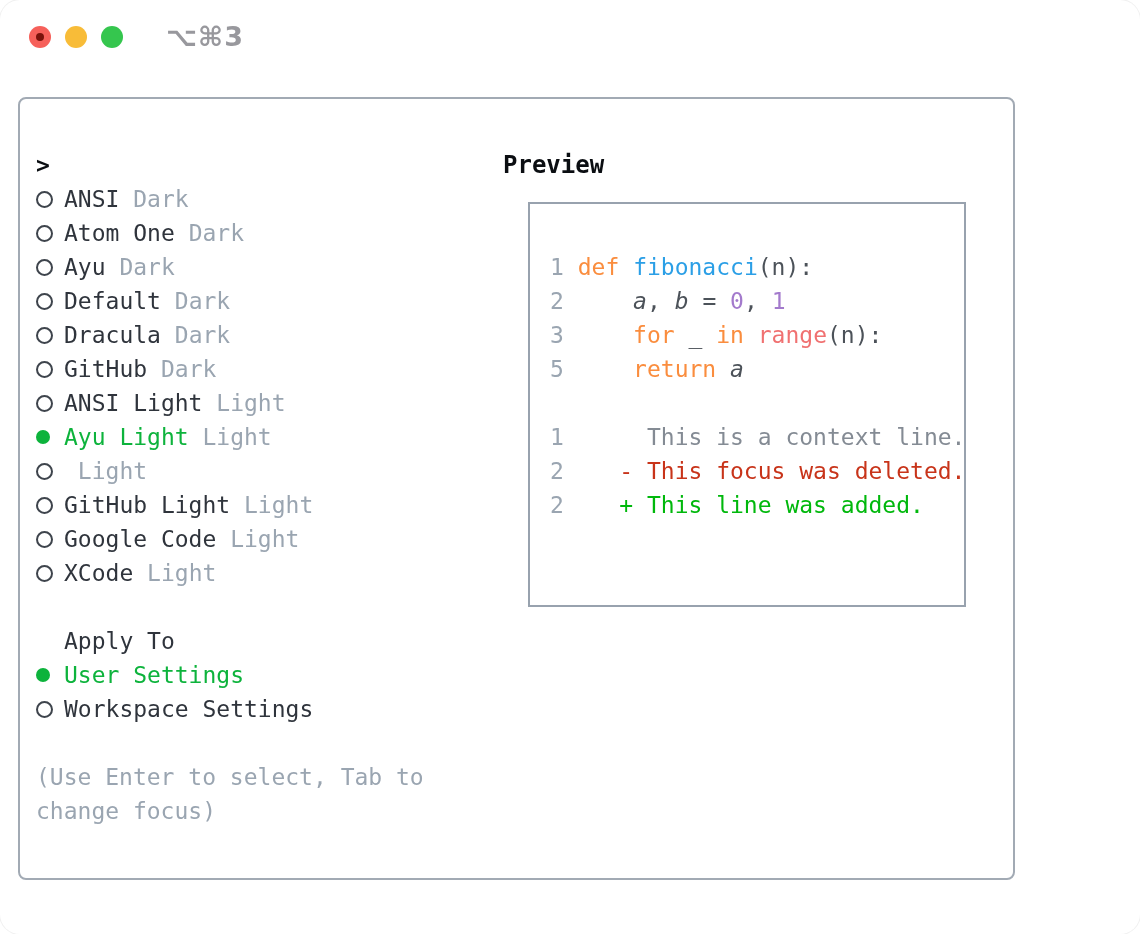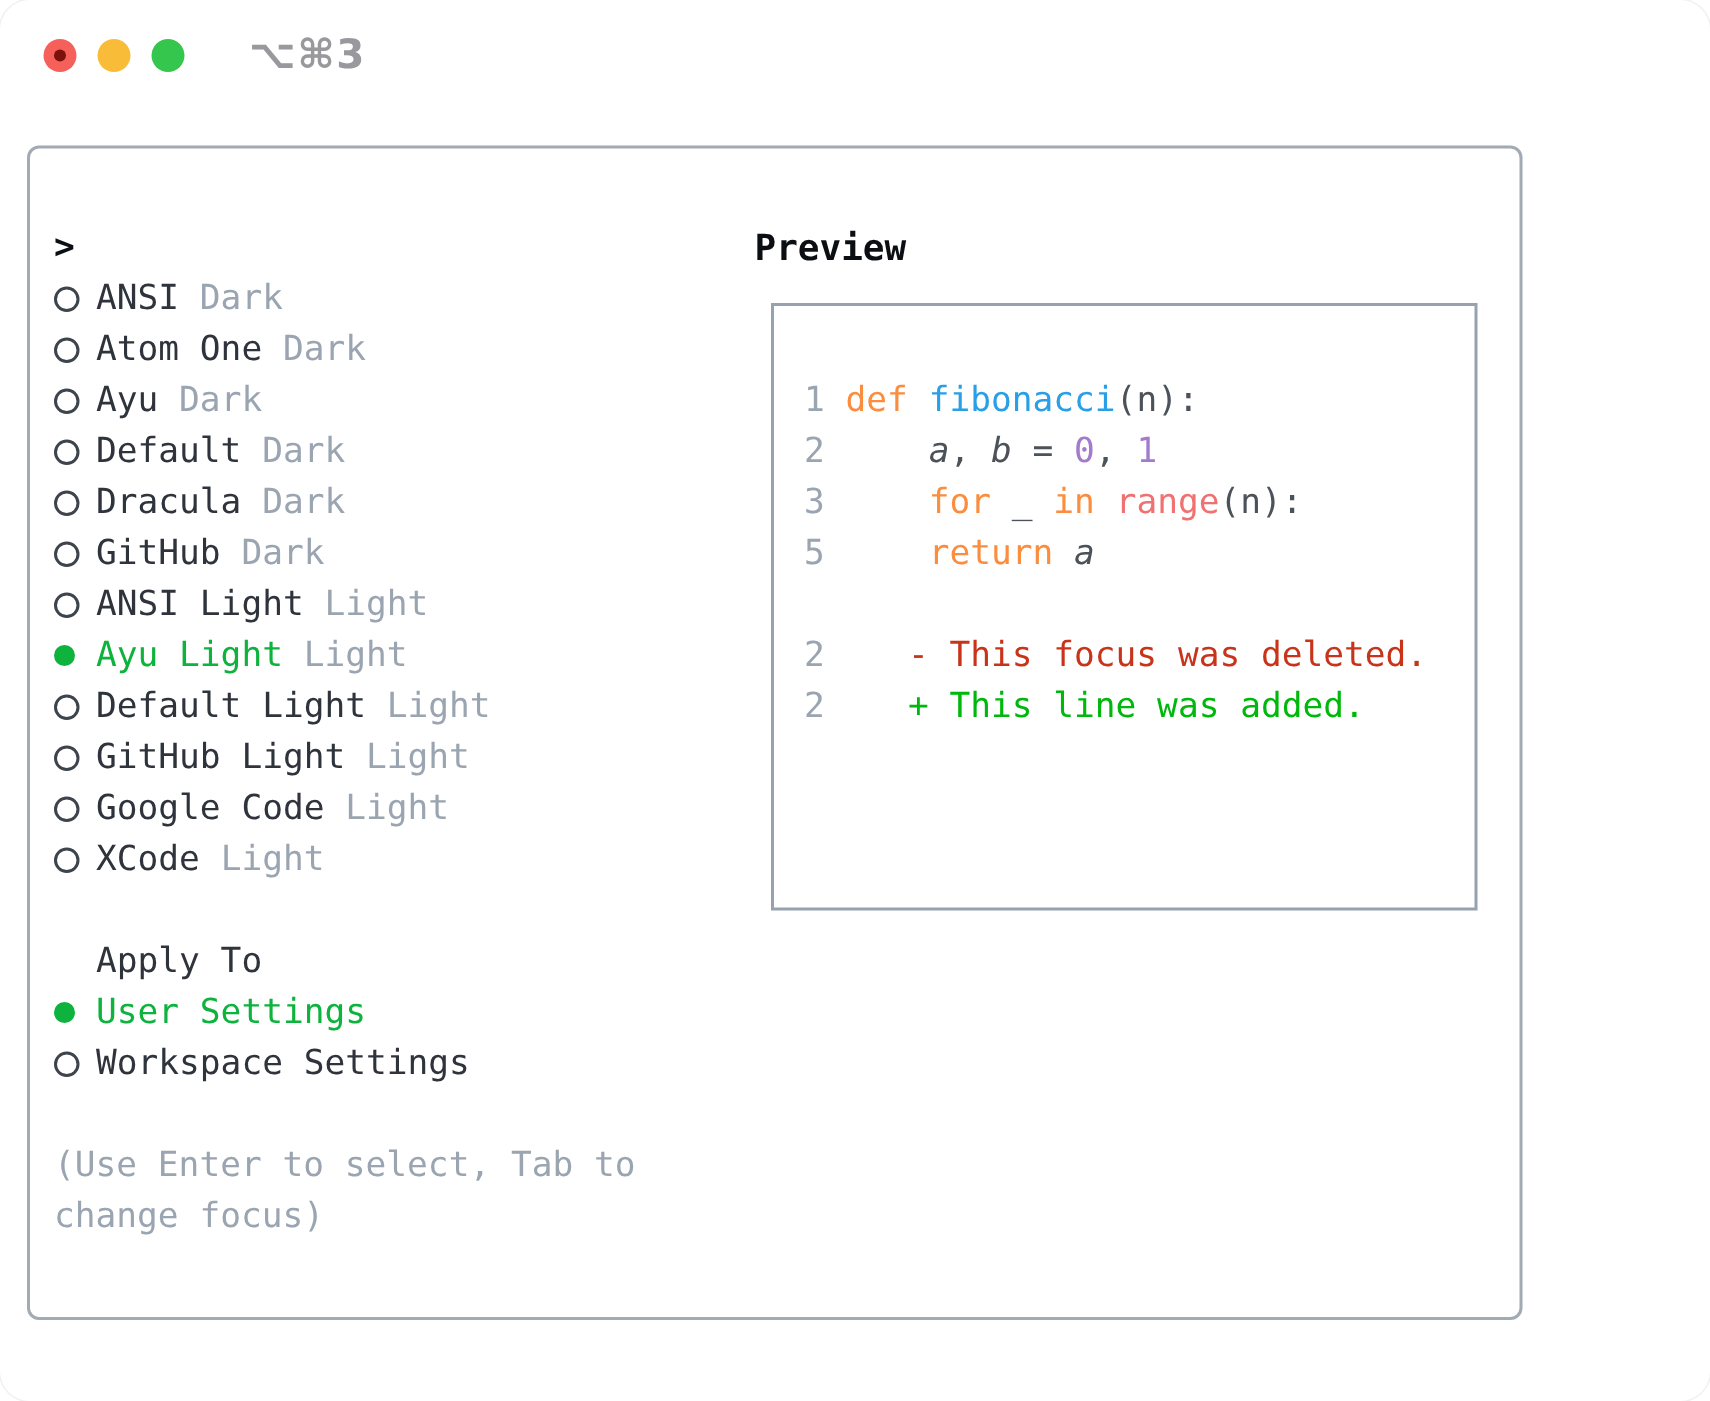--- a/index.html
+++ b/index.html
@@ -53,21 +53,21 @@
   .hint {
     margin-top:34px; color:#9aa5b1; line-height:34px; white-space:pre-line;
   }
 
   
   .preview-label {
     position:absolute; left:503px; top:148px; height:34px; line-height:34px;
     font-size:24px; font-weight:bold; color:#0b0e12;
   }
   .preview-box {
-    position:absolute; left:514px; top:202px; width:471px; height:405px;
+    position:absolute; left:528px; top:202px; width:438px; height:405px;
     border:2px solid #98a2ae; background:#ffffff;
   }
   .preview-lines { position:absolute; left:20px; top:46px; font-size:23px; }
   .cline { white-space:pre; height:34px; line-height:34px; color:#4c5259; }
   .lnum { color:#9aa5b1; }
   .c-kw   { color:#fa8d3e; }
   .c-fn   { color:#2b9fe6; }
   .c-call { color:#f07171; }
   .c-num  { color:#a37acc; }
   .c-var  { font-style:italic; color:#4c5259; }
@@ -96,21 +96,21 @@
 
     <div id="theme-list">
         <div class="row"><span class="marker"></span><span class="item-label">ANSI</span><span class="item-variant">Dark</span></div>
         <div class="row"><span class="marker"></span><span class="item-label">Atom One</span><span class="item-variant">Dark</span></div>
         <div class="row"><span class="marker"></span><span class="item-label">Ayu</span><span class="item-variant">Dark</span></div>
         <div class="row"><span class="marker"></span><span class="item-label">Default</span><span class="item-variant">Dark</span></div>
         <div class="row"><span class="marker"></span><span class="item-label">Dracula</span><span class="item-variant">Dark</span></div>
         <div class="row"><span class="marker"></span><span class="item-label">GitHub</span><span class="item-variant">Dark</span></div>
         <div class="row"><span class="marker"></span><span class="item-label">ANSI Light</span><span class="item-variant">Light</span></div>
         <div class="row"><span class="marker selected"></span><span class="item-label selected">Ayu Light</span><span class="item-variant">Light</span></div>
-        <div class="row"><span class="marker"></span><span class="item-label">Default Light</span><span class="item-variant">Light</span></div>
+        <div class="row"><span class="marker"></span><span class="item-variant">Light</span></div>
         <div class="row"><span class="marker"></span><span class="item-label">GitHub Light</span><span class="item-variant">Light</span></div>
         <div class="row"><span class="marker"></span><span class="item-label">Google Code</span><span class="item-variant">Light</span></div>
         <div class="row"><span class="marker"></span><span class="item-label">XCode</span><span class="item-variant">Light</span></div>
       </div>
 
     <div class="apply-block">
       <div class="row">
         <span class="spacer28"></span>
         <span>Apply To</span>
       </div>
@@ -126,18 +126,19 @@
 
   <div class="preview-label">Preview</div>
 
   <div class="preview-box">
     <div class="preview-lines" id="preview-lines">
         <div class="cline"><span class="lnum">1</span><span> </span><span class="c-kw">def</span><span> </span><span class="c-fn">fibonacci</span><span>(n):</span></div>
         <div class="cline"><span class="lnum">2</span><span>     </span><span class="c-var">a</span><span>, </span><span class="c-var">b</span><span> = </span><span class="c-num">0</span><span>, </span><span class="c-num">1</span></div>
         <div class="cline"><span class="lnum">3</span><span>     </span><span class="c-kw">for</span><span> _ </span><span class="c-kw">in</span><span> </span><span class="c-call">range</span><span>(n):</span></div>
         <div class="cline"><span class="lnum">5</span><span>     </span><span class="c-kw">return</span><span> </span><span class="c-var">a</span></div>
         <div class="cline"><span class="lnum"></span></div>
+        <div class="cline"><span class="lnum">1</span><span class="c-ctx">      This is a context line.</span></div>
         <div class="cline"><span class="lnum">2</span><span>    </span><span class="c-del">- This focus was deleted.</span></div>
         <div class="cline"><span class="lnum">2</span><span>    </span><span class="c-add">+ This line was added.</span></div>
       </div>
   </div>
 
 </div>
 
 </body></html>

